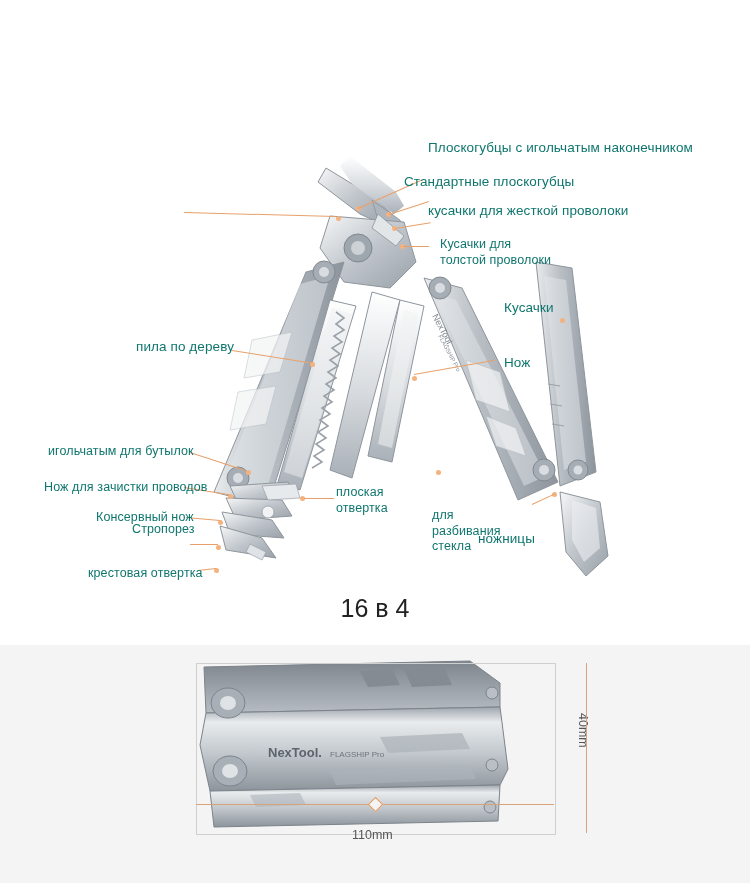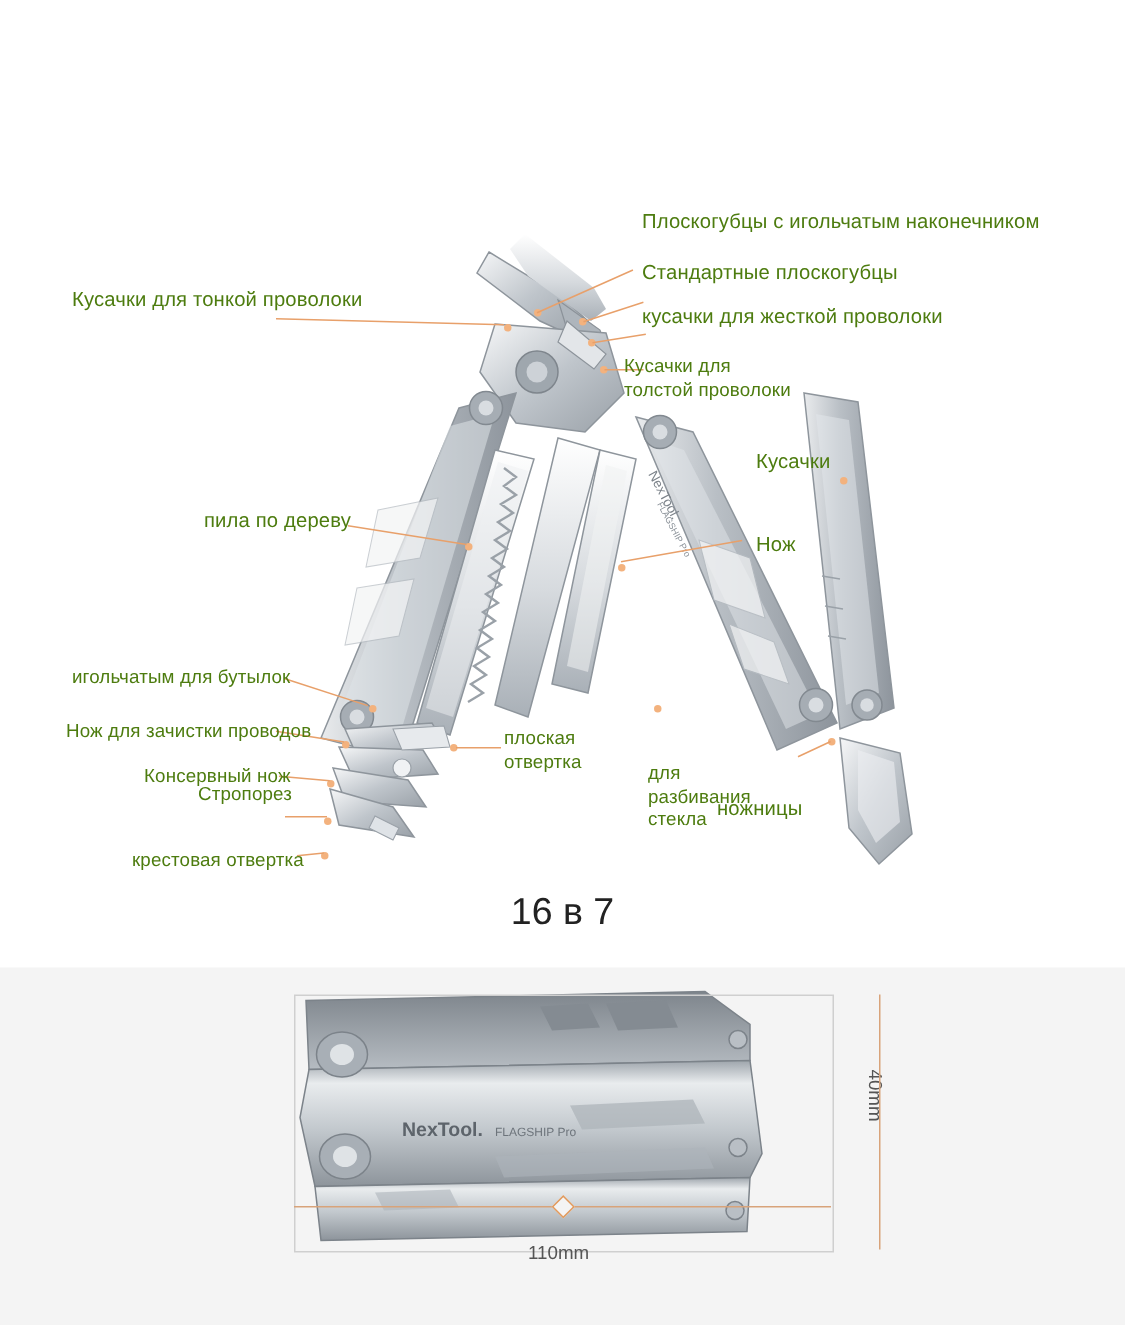--- a/index.html
+++ b/index.html
@@ -8,21 +8,21 @@
     background:#ffffff;
     font-family:"Liberation Sans", sans-serif;
     position:relative;
     overflow:hidden;
   }
   .stage{position:absolute;left:0;top:0;width:750px;height:883px;}
 
   
   .lbl{
     position:absolute;
-    color:#4d7c0f;
+    color:#0f766e;
     font-size:13.5px;
     line-height:1.25;
     white-space:pre-line;
     letter-spacing:0.1px;
   }
   .lbl.sm{font-size:12.5px;}
 
   
   .leader{position:absolute;background:#e8a06a;height:1px;transform-origin:0 50%;}
   .dot{position:absolute;width:5px;height:5px;border-radius:50%;background:#f3b27e;}
@@ -203,41 +203,40 @@
   <div class="dot" style="left:300px;top:496px;"></div>
   <div class="leader" style="left:304px;top:498px;width:30px;"></div>
 
   <div class="dot" style="left:436px;top:470px;"></div>
   <div class="leader" style="left:438px;top:472px;width:0px;"></div>
 
   <div class="dot" style="left:552px;top:492px;"></div>
   <div class="leader" style="left:532px;top:504px;width:24px;transform:rotate(-25deg);"></div>
 
   <div class="lbl" style="left:428px;top:140px;">Плоскогубцы с игольчатым наконечником</div>
-  <div class="lbl" style="left:428px;top:174px;">Стандартные плоскогубцы</div>
+  <div class="lbl" style="left:404px;top:174px;">Стандартные плоскогубцы</div>
   <div class="lbl" style="left:428px;top:203px;">кусачки для жесткой проволоки</div>
-  <div class="lbl sm" style="left:416px;top:237px;">Кусачки для
+  <div class="lbl sm" style="left:440px;top:237px;">Кусачки для
 толстой проволоки</div>
-  <div class="lbl" style="left:48px;top:192px;">Кусачки для тонкой проволоки</div>
   <div class="lbl" style="left:504px;top:300px;">Кусачки</div>
   <div class="lbl" style="left:136px;top:339px;">пила по дереву</div>
   <div class="lbl" style="left:504px;top:355px;">Нож</div>
   <div class="lbl sm" style="left:48px;top:444px;">игольчатым для бутылок</div>
   <div class="lbl sm" style="left:44px;top:480px;">Нож для зачистки проводов</div>
   <div class="lbl sm" style="left:96px;top:510px;">Консервный нож</div>
   <div class="lbl sm" style="left:132px;top:522px;">Стропорез</div>
   <div class="lbl sm" style="left:88px;top:566px;">крестовая отвертка</div>
   <div class="lbl sm" style="left:336px;top:485px;">плоская
 отвертка</div>
   <div class="lbl sm" style="left:432px;top:508px;">для
 разбивания
 стекла</div>
   <div class="lbl" style="left:478px;top:531px;">ножницы</div>
 
-  <div class="caption" style="top:594px;">16 в 7</div>
+  <div class="caption" style="top:594px;">16 в 4</div>
 
   <div class="panel">
 
     <svg width="750" height="238" viewBox="0 0 750 238">
       <defs>
         <linearGradient id="body" x1="0" y1="0" x2="0" y2="1">
           <stop offset="0%" stop-color="#9ea5ac"></stop>
           <stop offset="18%" stop-color="#e9ecee"></stop>
           <stop offset="55%" stop-color="#c2c8cd"></stop>
           <stop offset="100%" stop-color="#8d949b"></stop>

